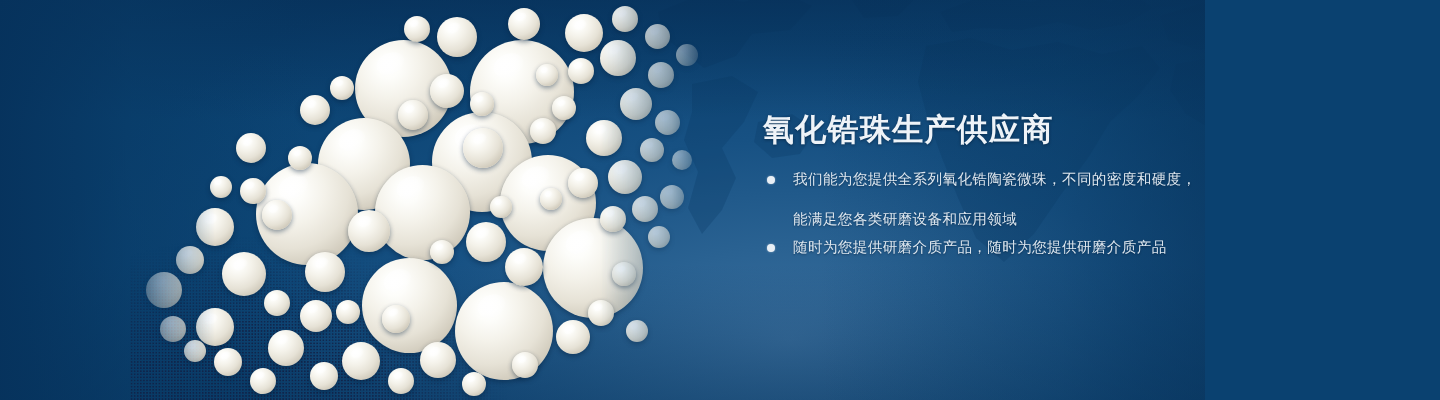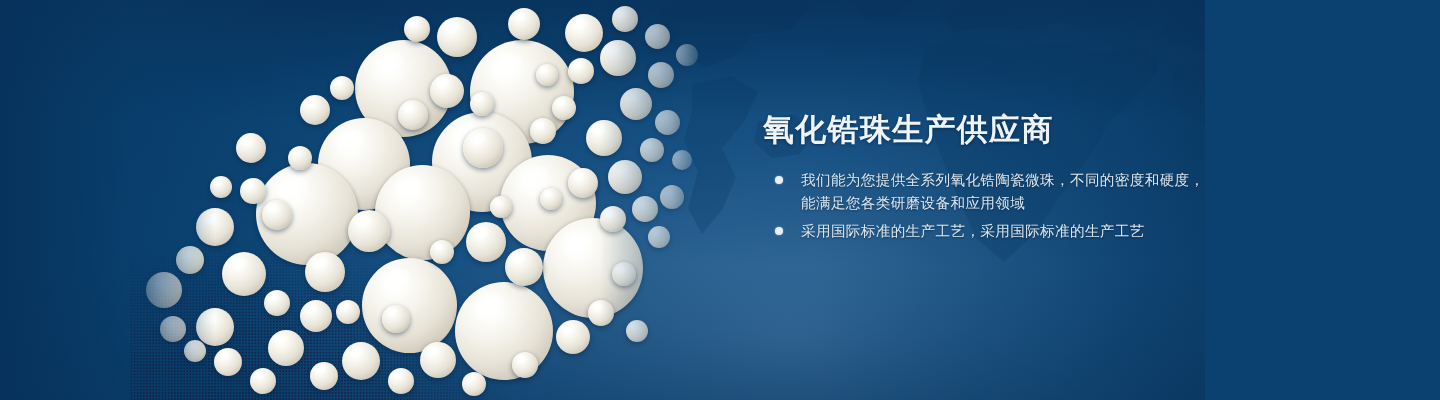--- a/index.html
+++ b/index.html
@@ -61,31 +61,31 @@
   .bead.sm::after{left:24%;top:15%;width:34%;height:26%;}
   
   .content{position:absolute;left:763px;top:0;width:640px;height:400px;}
   .headline{
     position:absolute;top:109px;left:0;
     font-size:31px;font-weight:700;letter-spacing:1.3px;
     color:#eef3f8;
     text-shadow:0 1px 3px rgba(2,24,48,.55);
     white-space:nowrap;
   }
-  .bullets{position:absolute;top:170px;left:8px;width:640px;}
+  .bullets{position:absolute;top:170px;left:0;width:640px;font-family:Liberation Mono, monospace;}
   .bullet-row{position:relative;padding-left:30px;margin-bottom:7px;}
   .dot{
     position:absolute;left:4px;top:6px;width:8px;height:8px;border-radius:50%;
     background:#e9eff5;box-shadow:0 0 2px rgba(255,255,255,.5);
   }
   .bline{
     font-size:14.6px;line-height:21.5px;color:#dee7ef;letter-spacing:.35px;
     text-shadow:0 1px 2px rgba(2,24,48,.5);white-space:nowrap;
   }
-  .bline + .bline{margin-top:1px;}
+  .bline + .bline{margin-top:18px;}
 </style>
 </head>
 <body>
 
 <div class="banner">
 
   <div class="bg-base"></div>
 
   <div class="bg-map">
     <svg viewBox="0 0 820 330" preserveAspectRatio="none" aria-hidden="true">
@@ -198,19 +198,19 @@
 
       <div class="bullet-row">
         <span class="dot"></span>
         <div class="bline">我们能为您提供全系列氧化锆陶瓷微珠，不同的密度和硬度，</div>
         <div class="bline">能满足您各类研磨设备和应用领域</div>
       </div>
 
 
       <div class="bullet-row">
         <span class="dot"></span>
-        <div class="bline">采用国际标准的生产工艺，采用国际标准的生产工艺</div>
+        <div class="bline">随时为您提供研磨介质产品，随时为您提供研磨介质产品</div>
       </div>
 
     </div>
   </div>
 
 </div>
 
 </body></html>

